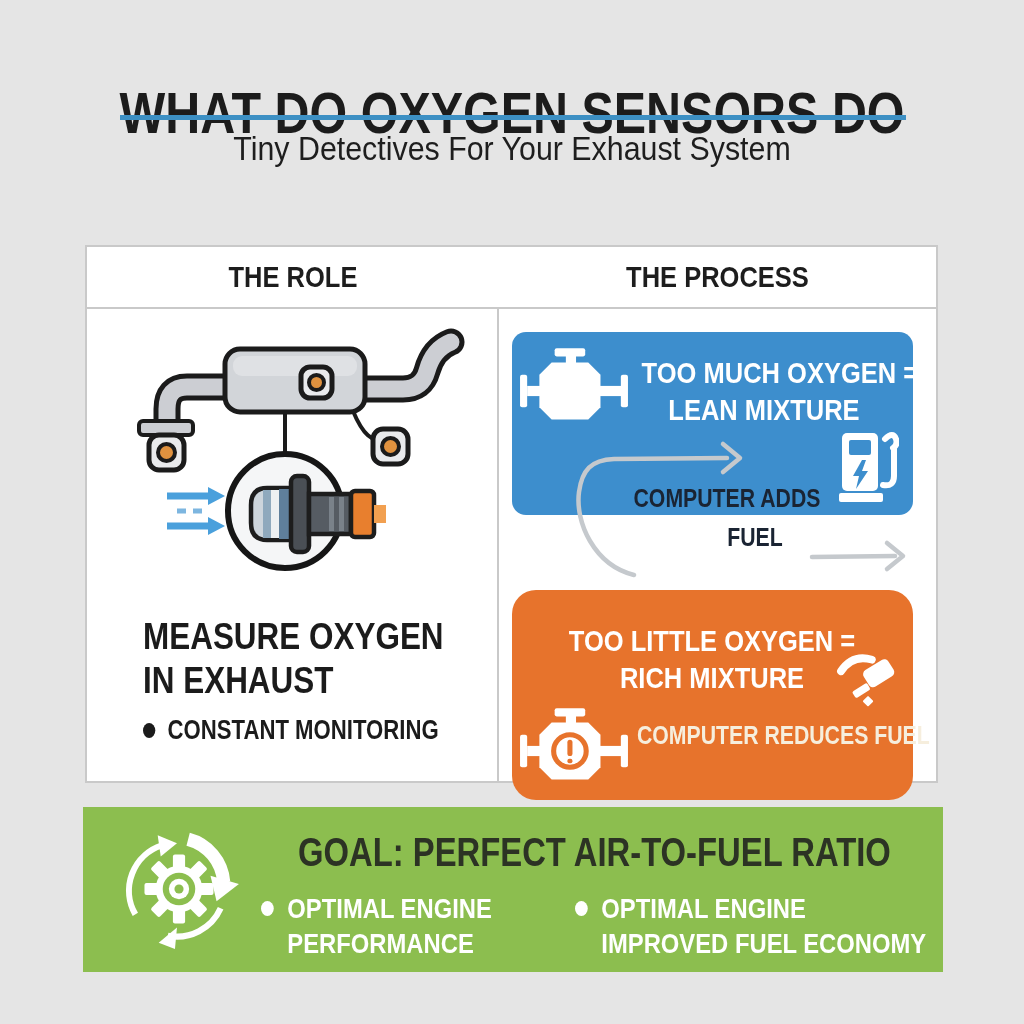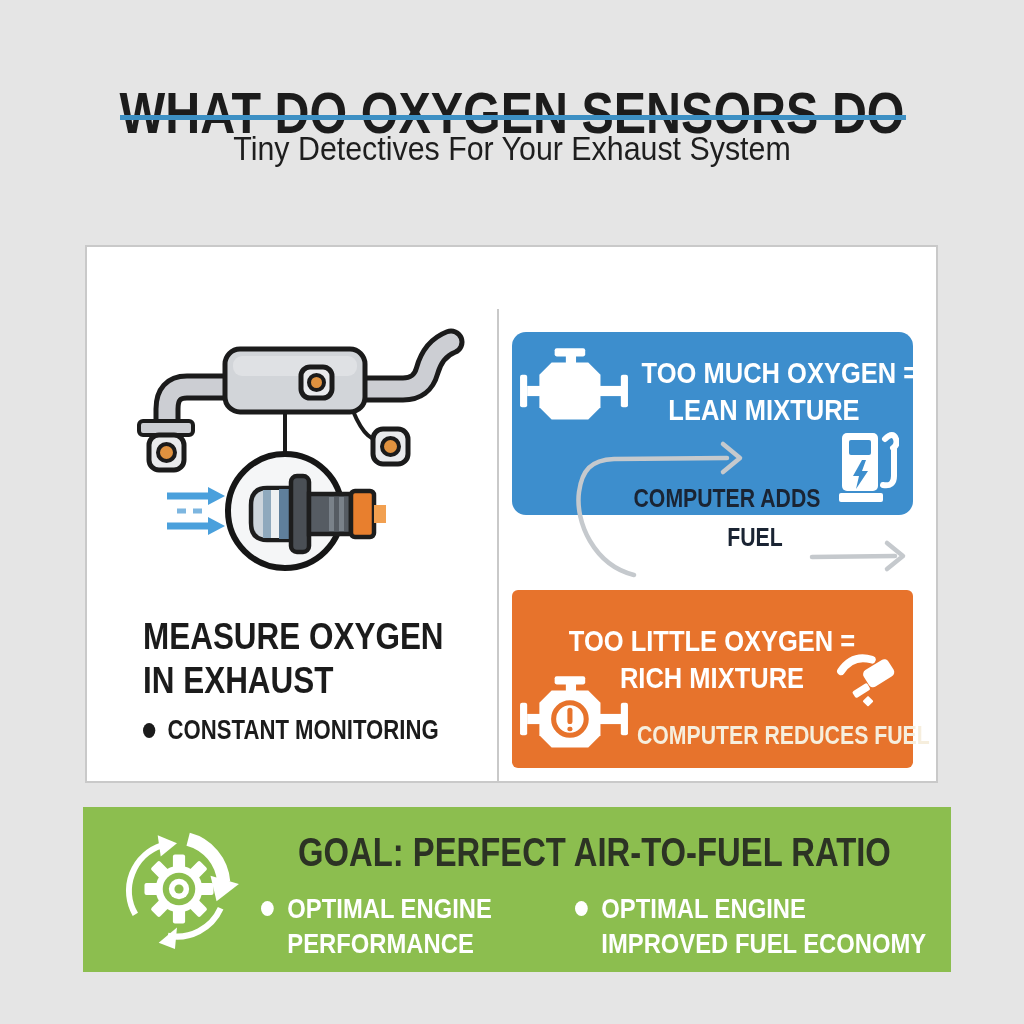--- a/index.html
+++ b/index.html
@@ -36,39 +36,39 @@
   .role-art{left:18px;top:78px;width:382px;height:302px;}
   .role-caption{left:56px;top:368px;font-size:37px;font-weight:700;line-height:44px;
                 color:#1b1b1b;white-space:nowrap;}
   .role-bullet{left:56px;top:468px;display:flex;align-items:center;gap:15px;
                font-size:27px;font-weight:700;color:#1b1b1b;white-space:nowrap;
                transform:scaleX(.82);transform-origin:left center;}
   .dot{width:15px;height:15px;border-radius:50%;background:#1b1b1b;flex:0 0 auto;}
 
   
   .lean-box{left:425px;top:85px;width:401px;height:183px;border-radius:14px;background:var(--blue);}
-  .rich-box{left:425px;top:343px;width:401px;height:178px;border-radius:6px;background:var(--orange);}
+  .rich-box{left:425px;top:343px;width:401px;height:210px;border-radius:24px;background:var(--orange);}
   .box-title{position:absolute;text-align:center;font-size:30px;font-weight:700;color:#fff;
              line-height:37px;white-space:nowrap;}
   .lean-title{left:108px;top:22px;width:288px;}
   .rich-title{left:28px;top:32px;width:344px;}
   .adds{position:absolute;left:95px;top:152px;width:240px;text-align:center;font-size:25px;
         font-weight:700;color:var(--navy);white-space:nowrap;}
   .fuel{left:548px;top:276px;width:240px;text-align:center;font-size:25px;font-weight:700;
         color:var(--navy);white-space:nowrap;}
   .reduces{position:absolute;left:103px;top:131px;width:292px;text-align:center;font-size:25px;
            font-weight:700;color:var(--cream);white-space:nowrap;}
   .engine-ic{position:absolute;left:6px;top:16px;width:112px;height:86px;}
   .engine-warn-ic{position:absolute;left:6px;bottom:6px;width:112px;height:86px;}
   .pump-ic{position:absolute;right:14px;top:95px;width:60px;height:80px;}
   .nozzle-ic{position:absolute;right:10px;top:60px;width:68px;height:58px;}
   .flow{left:412px;top:60px;width:437px;height:478px;z-index:3;pointer-events:none;}
 
   
-  .goal-bar{left:83px;top:807px;width:860px;height:165px;background:var(--green);padding-left:8px;}
+  .goal-bar{left:83px;top:807px;width:860px;height:165px;background:var(--green);}
   .gear-ic{position:absolute;left:30px;top:16px;width:132px;height:132px;}
   .goal-title{position:absolute;left:150px;top:22px;width:650px;text-align:center;font-size:41px;
               font-weight:700;color:var(--goal-ink);white-space:nowrap;}
   .goal-bullet{position:absolute;top:84px;display:flex;gap:16px;font-size:28px;font-weight:700;
                color:#fff;line-height:35px;white-space:nowrap;transform:scaleX(.85);
                transform-origin:left center;}
   .goal-bullet .dot{background:#fff;margin-top:10px;}
   .goal-b1{left:178px;}
   .goal-b2{left:492px;}
 
@@ -80,20 +80,24 @@
 </head>
 <body>
 
 <div class="page">
 
   <h1 class="abs title cond85">WHAT DO OXYGEN SENSORS DO</h1>
   <div class="abs rule"></div>
   <div class="abs subtitle">Tiny Detectives For Your Exhaust System</div>
 
   <section class="abs panel">
+    <div class="panel-head">
+      <div class="col-head left cond85">THE ROLE</div>
+      <div class="col-head right cond85">THE PROCESS</div>
+    </div>
     <div class="v-divider"></div>
 
     <svg class="abs role-art" viewBox="0 0 382 302" aria-hidden="true">
 
       <line x1="180" y1="58" x2="180" y2="130" stroke="#1b1b1b" stroke-width="4"></line>
 
       <path d="M124,62 H82 Q62,62 62,84 V104" stroke="#1b1b1b" stroke-width="27" fill="none" stroke-linecap="round"></path>
       <path d="M124,62 H82 Q62,62 62,84 V104" stroke="#ccced3" stroke-width="17" fill="none" stroke-linecap="round"></path>
 
       <path d="M256,64 H298 Q317,64 322,46 Q328,24 346,17" stroke="#1b1b1b" stroke-width="27" fill="none" stroke-linecap="round"></path>

